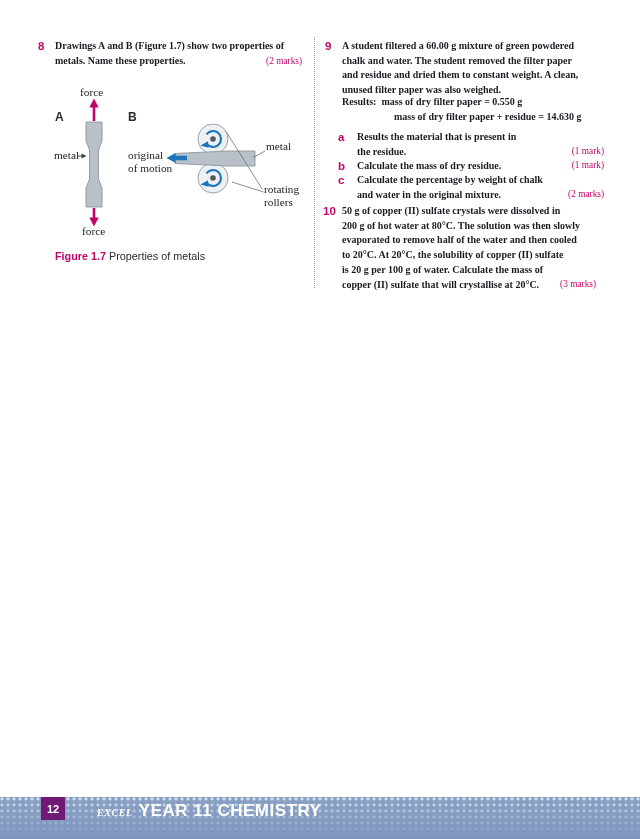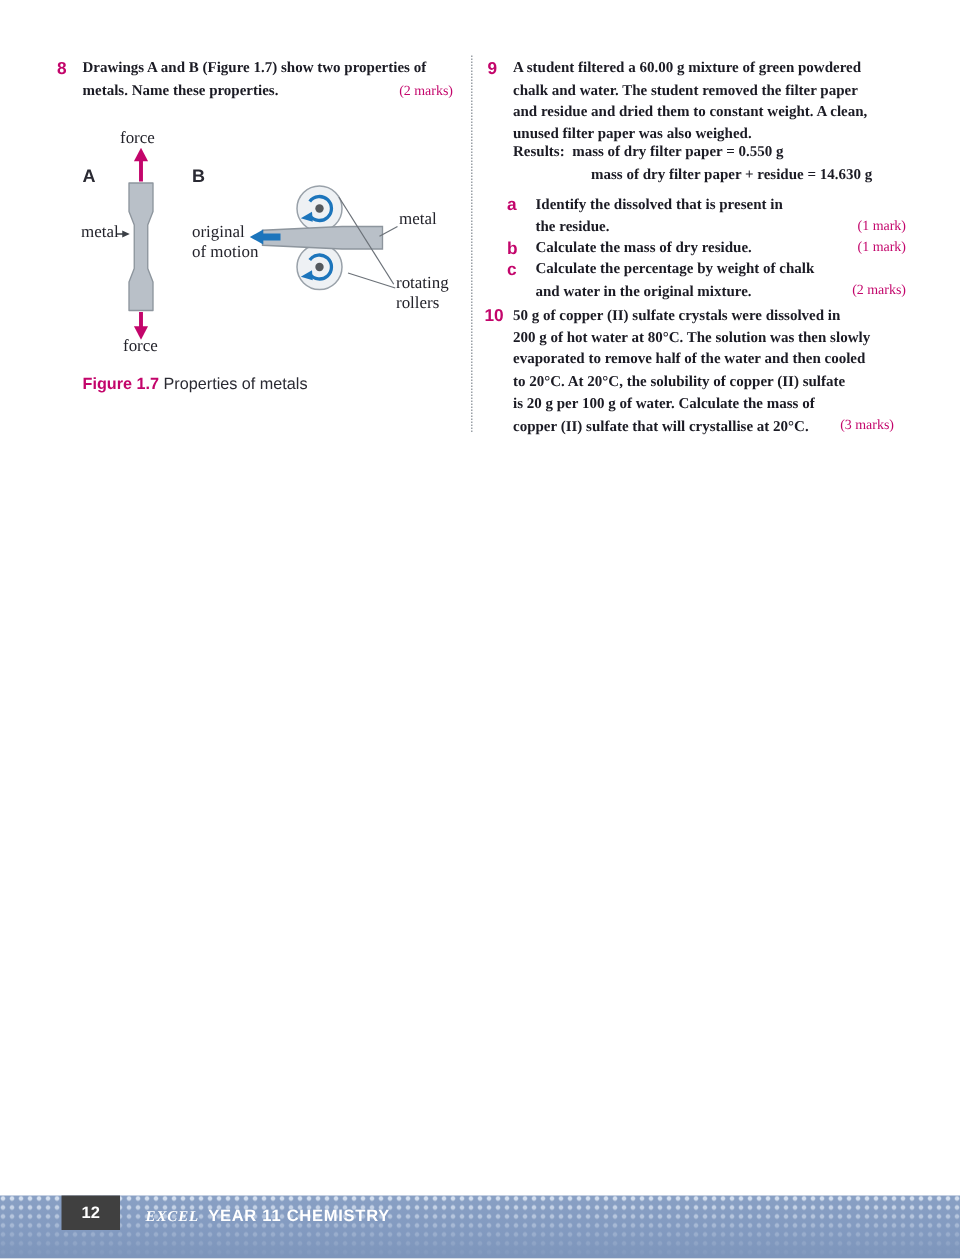--- a/index.html
+++ b/index.html
@@ -18,28 +18,28 @@
   .caption .cap-text{color:#2b2b33;}
   .divider{position:absolute;left:314px;top:37px;height:251px;width:0;border-left:1px dotted #9aa0a6;}
   .results-indent{padding-left:52px;}
   
   .footer-band{position:absolute;left:0;top:797px;width:640px;height:42px;
     background-color:#89a0c4;
     background-image:
       linear-gradient(180deg, rgba(137,160,196,0) 0%, rgba(127,151,190,0.65) 55%, #7d95bb 100%),
       radial-gradient(circle at 2px 2px, rgba(231,239,249,0.85) 1.1px, rgba(231,239,249,0) 1.9px);
     background-size:auto,6px 6px;}
-  .page-box{position:absolute;left:41px;top:797px;width:39px;height:23px;background:#404040;
+  .page-box{position:absolute;left:41px;top:797px;width:24px;height:23px;background:#701a75;
     display:flex;align-items:center;justify-content:center;
     font-family:"Liberation Sans",sans-serif;font-weight:bold;font-size:11px;color:#ffffff;}
   .brand-line{position:absolute;left:97px;top:801px;color:#ffffff;white-space:nowrap;}
   .brand-line .brand{font-family:"Liberation Serif",serif;font-style:italic;font-weight:bold;
     font-size:10px;letter-spacing:0.6px;}
   .brand-line .series{font-family:"Liberation Sans",sans-serif;font-weight:bold;
-    font-size:11px;letter-spacing:0.5px;margin-left:6px;}
+    font-size:17px;letter-spacing:0.5px;margin-left:6px;}
 </style>
 </head>
 <body>
 
 <div id="page">
 
   <div class="divider"></div>
 
   <div class="abs qnum" style="left:38px;top:40px;">8</div>
   <div class="abs qtext" style="left:55px;top:39px;">
@@ -115,21 +115,21 @@
     <div>unused filter paper was also weighed.</div>
   </div>
 
   <div class="abs qtext" style="left:342px;top:95px;">
     <div><span>Results:</span>&nbsp;&nbsp;<span>mass of dry filter paper = 0.550 g</span></div>
     <div class="results-indent">mass of dry filter paper + residue = 14.630 g</div>
   </div>
 
   <div class="abs part-letter" style="left:338px;top:131px;">a</div>
   <div class="abs qtext" style="left:357px;top:130px;">
-    <div>Identify the dissolved that is present in</div>
+    <div>Results the material that is present in</div>
     <div>the residue.</div>
   </div>
   <div class="abs marks" style="left:520px;top:146px;width:84px;">(1 mark)</div>
 
   <div class="abs part-letter" style="left:338px;top:160px;">b</div>
   <div class="abs qtext" style="left:357px;top:159px;">
     <div>Calculate the mass of dry residue.</div>
   </div>
   <div class="abs marks" style="left:520px;top:160px;width:84px;">(1 mark)</div>
 

